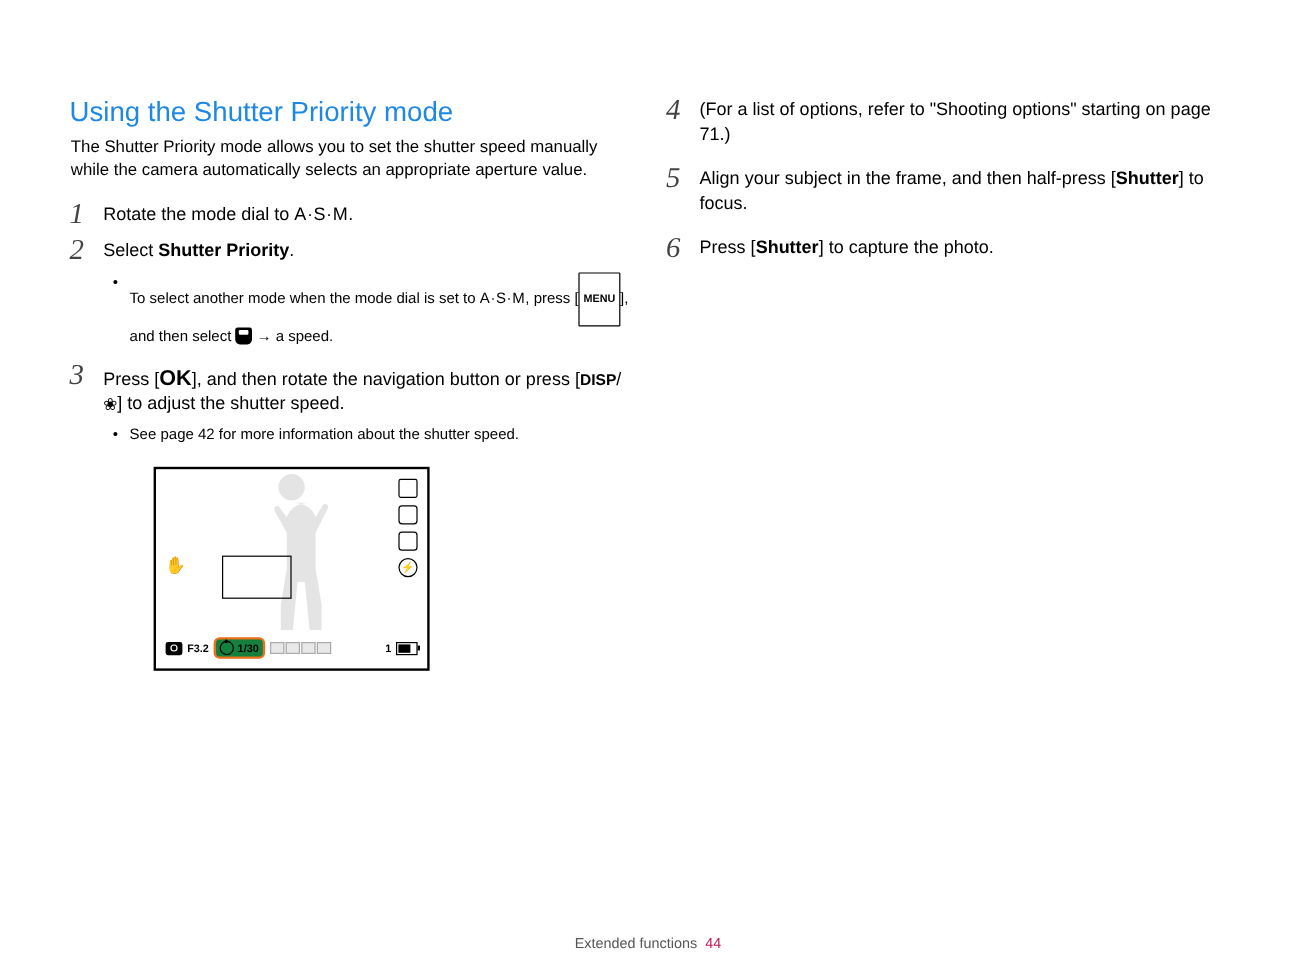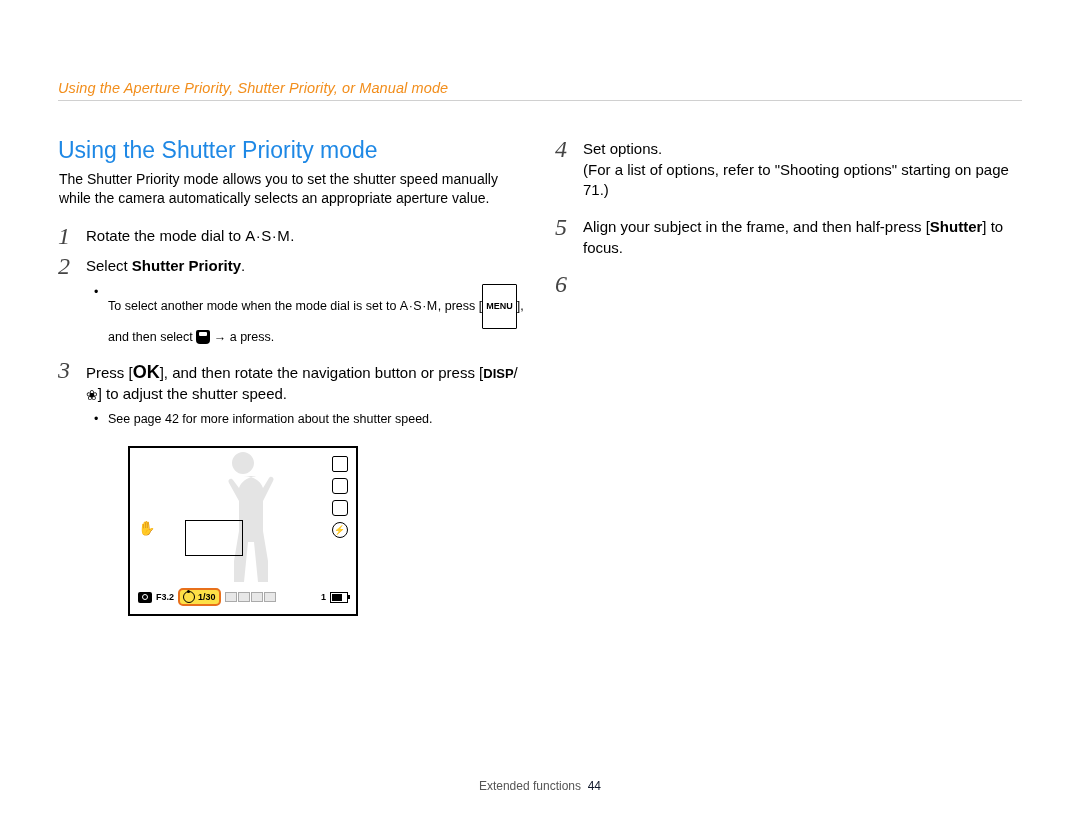--- a/index.html
+++ b/index.html
@@ -160,45 +160,44 @@
     font-size:9px; font-weight:700;
   }
   .br-left { display:flex; align-items:center; gap:4px; }
   .cam-mini {
     width:14px; height:11px; background:#000; border-radius:2px; position:relative;
   }
   .cam-mini::after{content:"";position:absolute;top:2px;left:4px;width:6px;height:6px;border-radius:50%;border:1px solid #fff;box-sizing:border-box;}
   .speedbox {
     border:2px solid #e8701b; border-radius:5px;
     padding:1px 3px; display:flex; align-items:center; gap:3px;
-    background:#fde047;
+    background:#15803d;
   }
   .speedbox .dial{ width:10px;height:10px;border:1px solid #000;border-radius:50%;position:relative;}
   .speedbox .dial::after{content:"";position:absolute;top:-2px;left:3px;width:3px;height:3px;background:#000;border-radius:50%;}
   .pills{ display:flex; gap:1px;}
   .pill{ width:10px;height:8px;background:#e8e8e8;border:1px solid #aaa;}
   .batt{ width:16px;height:9px;border:1px solid #000;position:relative;}
   .batt::after{content:"";position:absolute;right:-3px;top:2px;width:2px;height:4px;background:#000;}
   .batt .fill{position:absolute;left:1px;top:1px;bottom:1px;width:10px;background:#000;}
 
   .footer {
     position: absolute;
     bottom: 22px;
     left: 0; right: 0;
     text-align: center;
     font-size: 12px;
     color: #555;
   }
-  .footer .pnum { color: #0f172a; }
+  .footer .pnum { color: #be185d; }
 </style>
 </head>
 <body>
 
 <div class="page">
-  <div class="breadcrumb">Using the Aperture Priority, Shutter Priority, or Manual mode</div>
 
   <div class="columns">
 
     <div class="col">
       <h2 class="section-title">Using the Shutter Priority mode</h2>
       <p class="intro">The Shutter Priority mode allows you to set the shutter speed manually while the camera automatically selects an appropriate aperture value.</p>
 
       <div class="step">
         <div class="stepnum">1</div>
         <div class="stepbody">
@@ -209,21 +208,21 @@
       <div class="step">
         <div class="stepnum">2</div>
         <div class="stepbody">
           <span>Select </span><span class="b">Shutter Priority</span><span>.</span>
         </div>
       </div>
       <div class="sub">
         <div class="sub-row">
           <span class="bullet">•</span>
           <span>
-            <span>To select another mode when the mode dial is set to </span><span class="asm-icon">A·S·M</span><span>, press [</span><span class="menu-box">MENU</span><span>], and then select </span><span class="mode-icon"></span><span> → a press.</span>
+            <span>To select another mode when the mode dial is set to </span><span class="asm-icon">A·S·M</span><span>, press [</span><span class="menu-box">MENU</span><span>], and then select </span><span class="mode-icon"></span><span> → a speed.</span>
           </span>
         </div>
       </div>
 
       <div class="step">
         <div class="stepnum">3</div>
         <div class="stepbody">
           <span>Press [</span><span class="ok-box">OK</span><span>], and then rotate the navigation button or press [</span><span class="disp-box">DISP</span><span>/</span><span class="macro-icon">❀</span><span>] to adjust the shutter speed.</span>
         </div>
       </div>
@@ -269,38 +268,40 @@
               </span>
           </div>
         </div>
       </div>
     </div>
 
     <div class="col">
       <div class="step">
         <div class="stepnum">4</div>
         <div class="stepbody">
-          <div>Set options.</div>
           <div>(For a list of options, refer to "Shooting options" starting on page 71.)</div>
         </div>
       </div>
 
       <div style="height:8px"></div>
 
       <div class="step">
         <div class="stepnum">5</div>
         <div class="stepbody">
           <span>Align your subject in the frame, and then half-press [</span><span class="b">Shutter</span><span>] to focus.</span>
         </div>
       </div>
 
       <div style="height:8px"></div>
 
       <div class="step">
         <div class="stepnum">6</div>
+        <div class="stepbody">
+          <span>Press [</span><span class="b">Shutter</span><span>] to capture the photo.</span>
+        </div>
       </div>
     </div>
   </div>
 </div>
 
 <div class="footer">
   <span>Extended functions</span>&nbsp;&nbsp;<span class="pnum">44</span>
 </div>
 
 </body></html>

